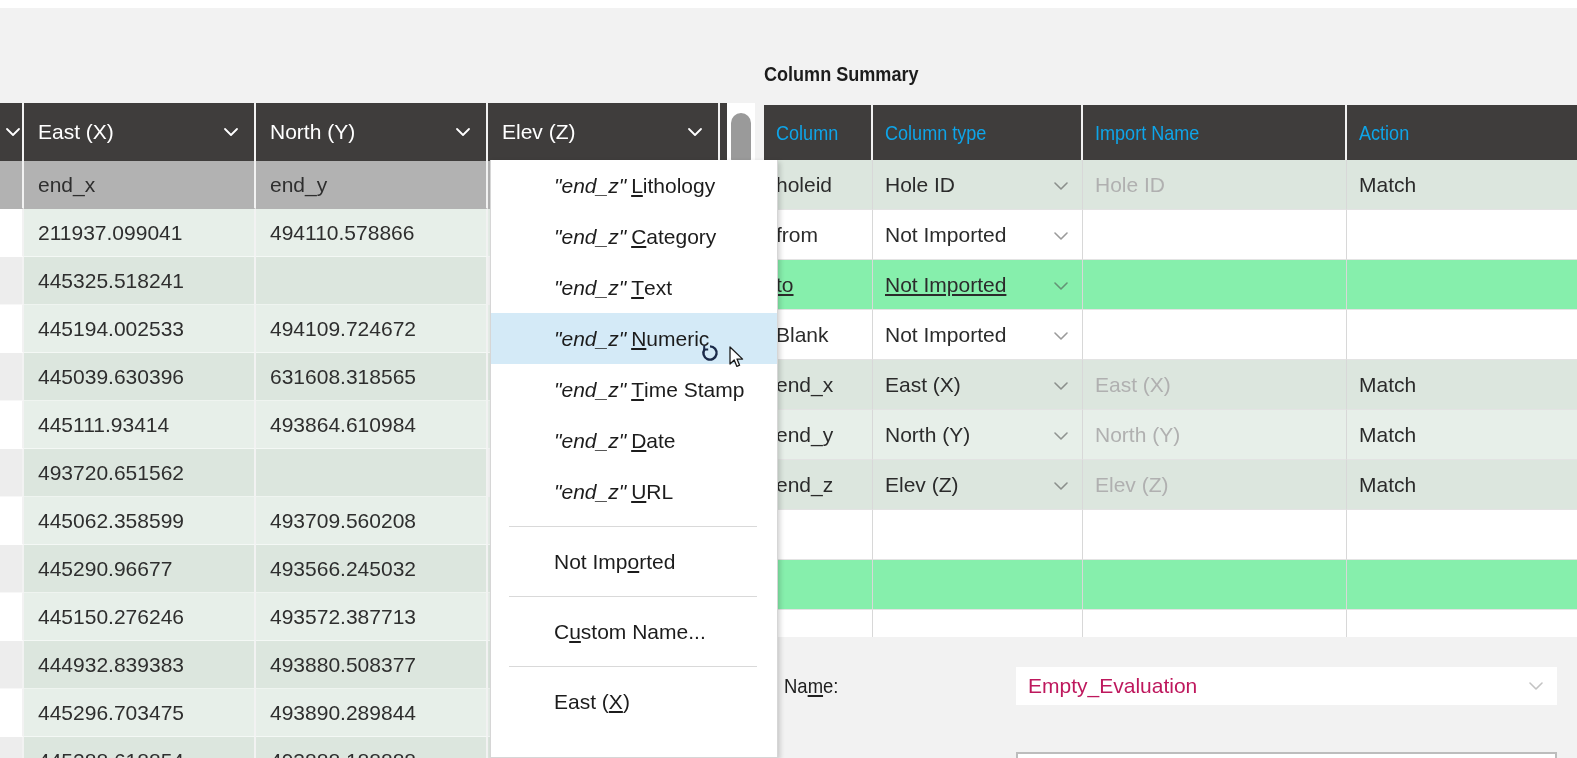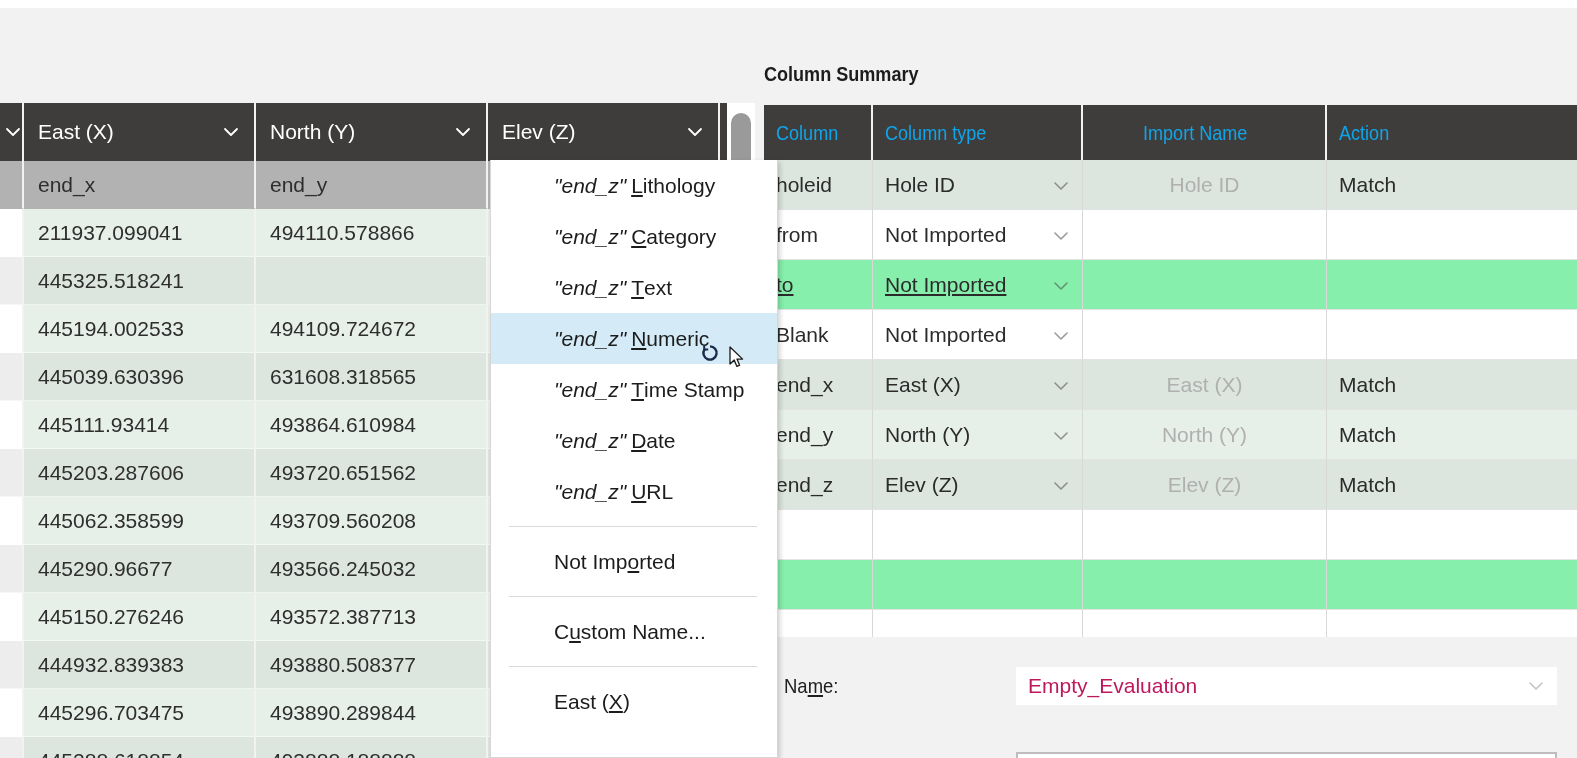--- a/index.html
+++ b/index.html
@@ -114,21 +114,21 @@
     display: flex; align-items: center;
     padding: 0 12px;
     font-size: 21px; color: #2b2b2b;
     border-right: 1px solid #d8d8d8;
     border-bottom: 1px solid #e3e3e3;
     flex: 0 0 auto; white-space: nowrap; overflow: hidden;
     position: relative;
   }
   .sc-col  { width: 109px; }
   .sc-type { width: 210px; }
-  .sc-imp  { width: 244px; justify-content: center; }
+  .sc-imp  { width: 264px; }
   .sc-act  { width: 263px; border-right: none; }
   .st-cell.muted { color: #b0b0b0; }
   .type-inner { flex: 1 1 auto; }
   .type-chev { flex: 0 0 auto; width: 18px; height: 18px; opacity: .55; margin-left: 6px; }
 
   .row-white .st-cell { background: #ffffff; }
   .row-gray  .st-cell { background: #86efac; text-decoration: underline; }
   .row-green .st-cell { background: #dce6de; }
   .row-green2 .st-cell { background: #e7efe9; }
 
@@ -271,21 +271,20 @@
             <div class="lg-cell c3"></div>
           </div>
           <div class="lg-row drow-a">
             <div class="lg-cell c0"></div>
             <div class="lg-cell c1">445111.93414</div>
             <div class="lg-cell c2">493864.610984</div>
             <div class="lg-cell c3"></div>
           </div>
           <div class="lg-row drow-b">
             <div class="lg-cell c0"></div>
-            <div class="lg-cell c1">445203.287606</div>
             <div class="lg-cell c2">493720.651562</div>
             <div class="lg-cell c3"></div>
           </div>
           <div class="lg-row drow-a">
             <div class="lg-cell c0"></div>
             <div class="lg-cell c1">445062.358599</div>
             <div class="lg-cell c2">493709.560208</div>
             <div class="lg-cell c3"></div>
           </div>
           <div class="lg-row drow-b">

